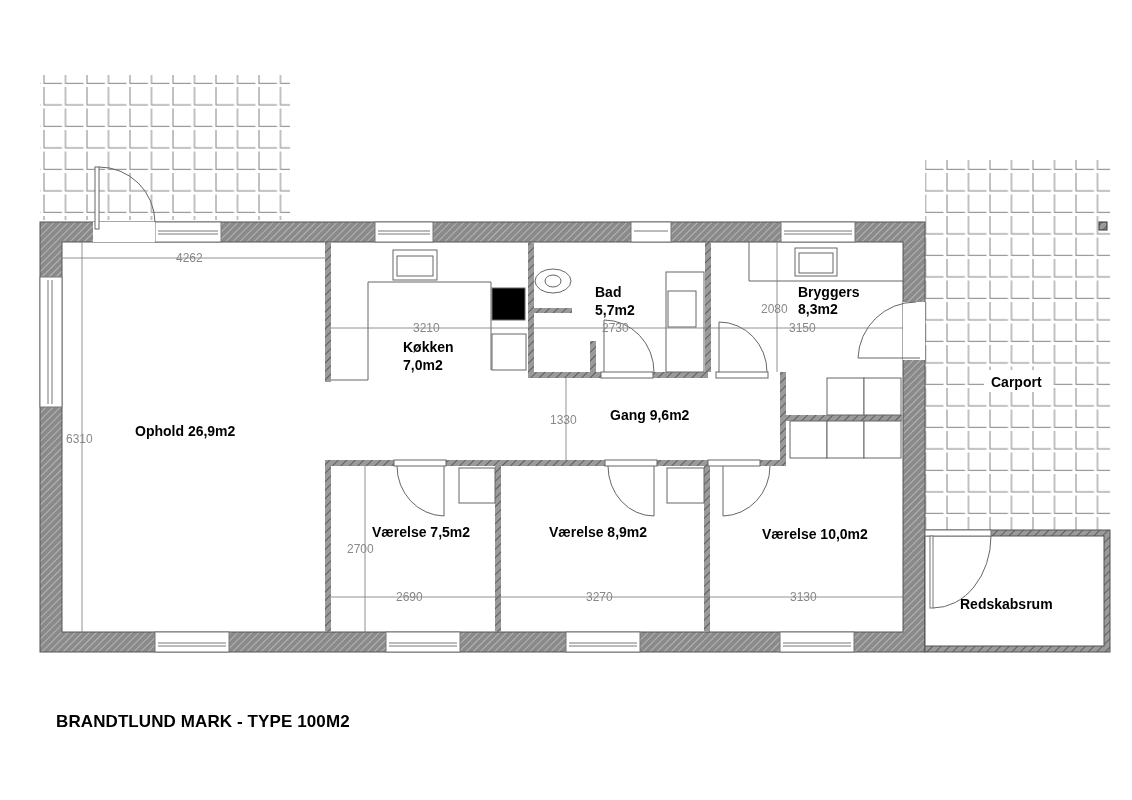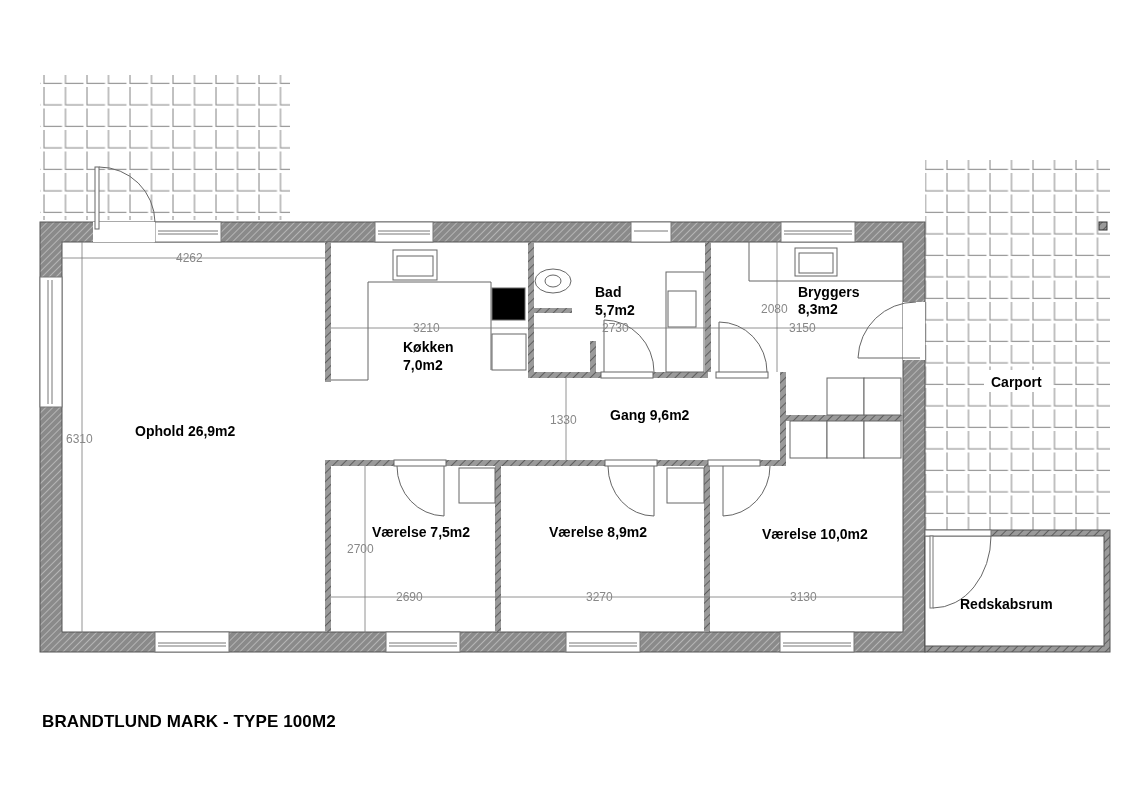--- a/index.html
+++ b/index.html
@@ -1,21 +1,21 @@
 <!DOCTYPE html>
 <html><head>
 <meta charset="utf-8">
 <style>
   html, body { margin: 0; padding: 0; background: #ffffff; }
   body { width: 1132px; height: 800px; position: relative; overflow: hidden;
          font-family: "Liberation Sans", sans-serif; }
   #plan { position: absolute; left: 0; top: 0; }
   .room-label { font-family: "Liberation Sans", sans-serif; font-weight: bold; font-size: 14px; fill: #000; }
   .dim-label { font-family: "Liberation Sans", sans-serif; font-size: 12px; fill: #888; }
-  .title { position: absolute; left: 42px; top: 712px; font-weight: bold; font-size: 17px;
+  .title { position: absolute; left: 56px; top: 712px; font-weight: bold; font-size: 17px;
            color: #000; font-family: "Liberation Sans", sans-serif; letter-spacing: 0.1px; }
 </style>
 </head>
 <body>
 
 <svg id="plan" width="1132" height="800" viewBox="0 0 1132 800" xmlns="http://www.w3.org/2000/svg">
   <defs>
     <pattern id="hatch" patternUnits="userSpaceOnUse" width="5" height="5" patternTransform="rotate(45)">
       <rect width="5" height="5" fill="#8a8a8a"></rect>
       <line x1="0" y1="0" x2="0" y2="5" stroke="#c8c8c8" stroke-width="1.4"></line>

